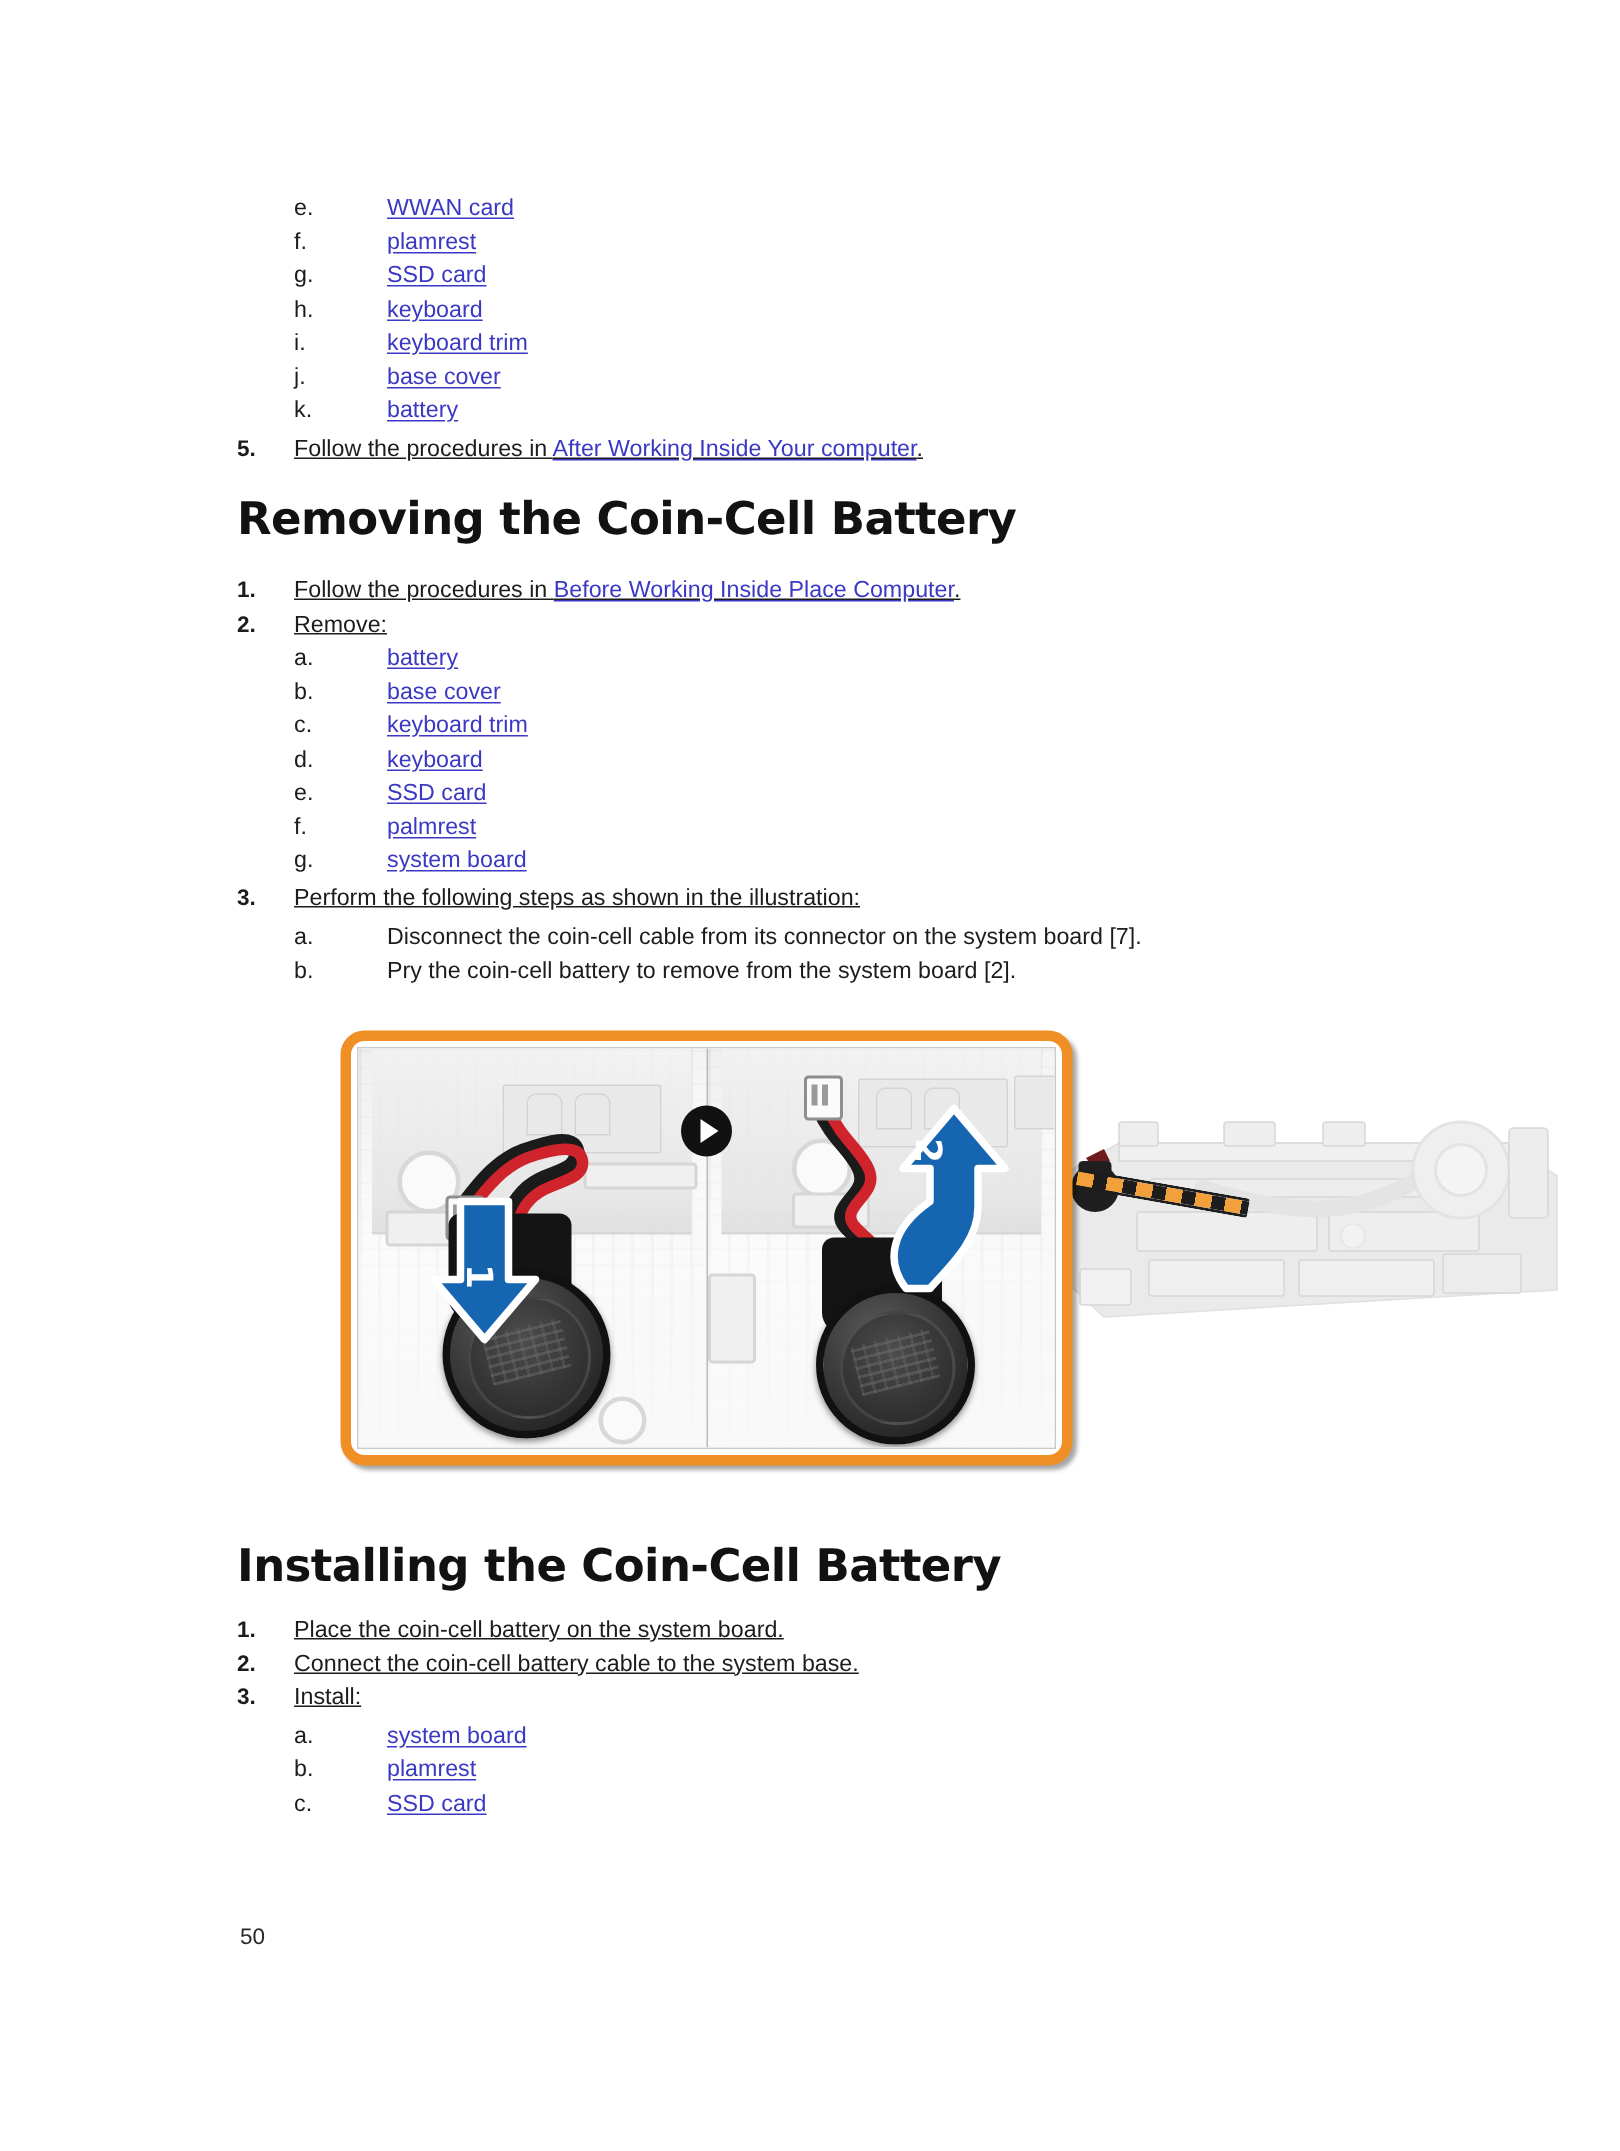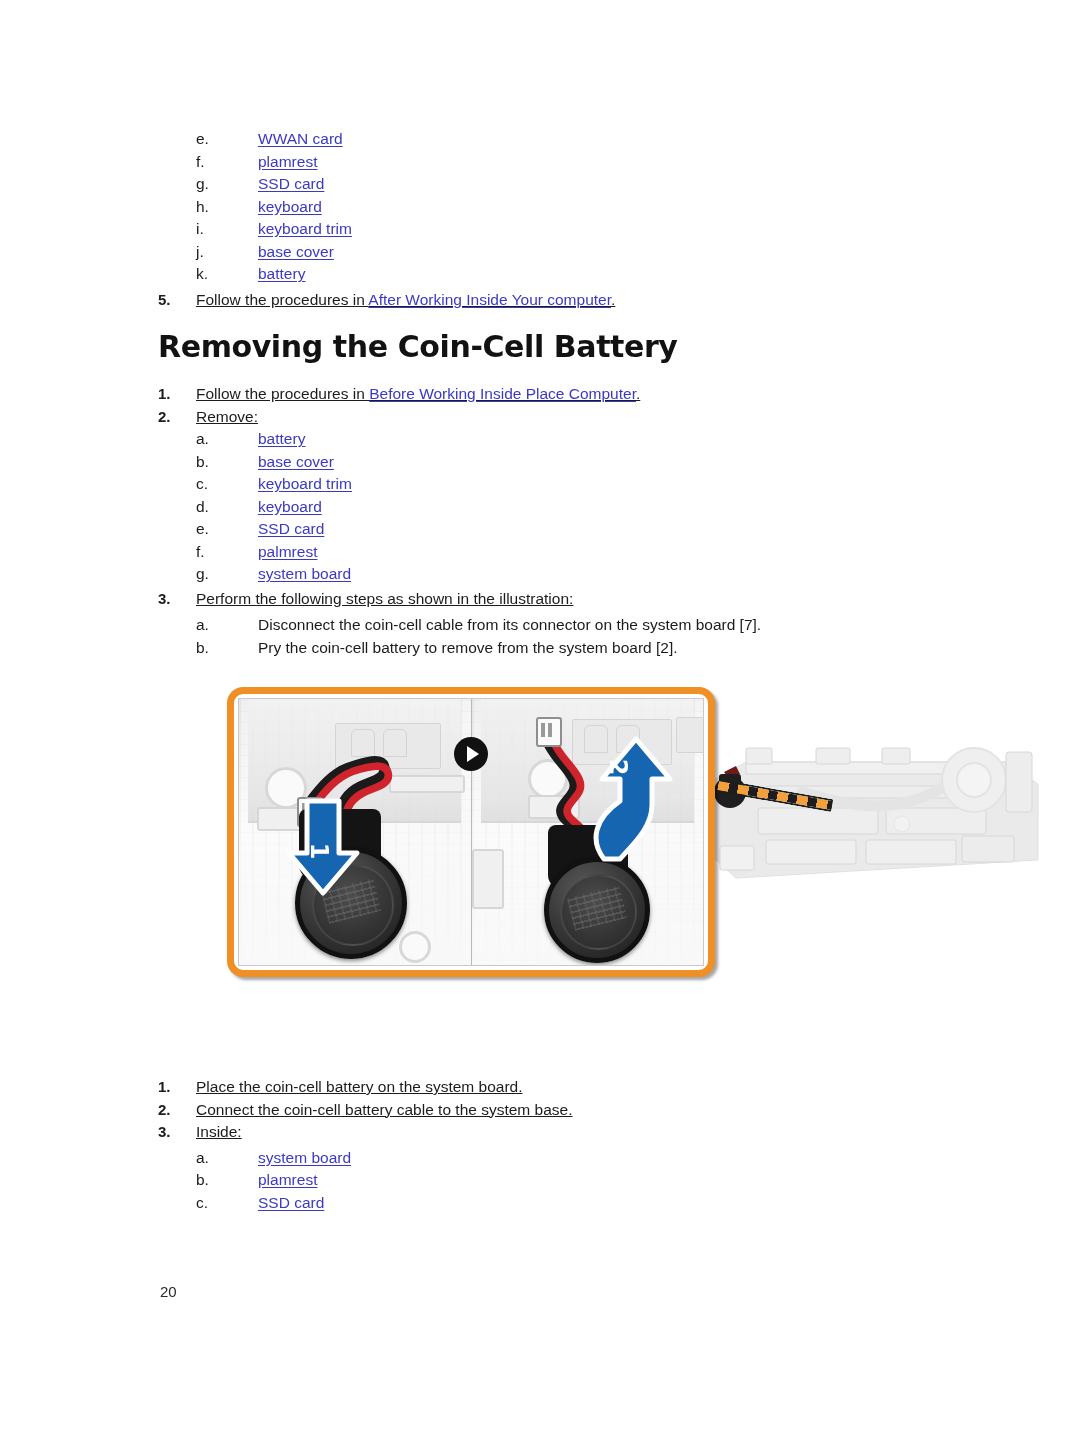--- a/index.html
+++ b/index.html
@@ -474,44 +474,45 @@
           <div class="arrow-num" style="left:138px;top:54px;transform:rotate(90deg);">2</div>
         </div>
 
         <div class="play-divider">
           <span></span>
         </div>
       </div>
     </div>
   </div>
 
+  <h1 class="section-title" style="position:absolute;left:158px;top:1027px;">Installing the Coin-Cell Battery</h1>
 
   <div class="content" style="top:1076px;">
     <div class="step-row">
       <span class="marker">1.</span>
       <span class="body">Place the coin-cell battery on the system board.</span>
     </div>
     <div class="step-row">
       <span class="marker">2.</span>
       <span class="body">Connect the coin-cell battery cable to the system base.</span>
     </div>
     <div class="step-row">
       <span class="marker">3.</span>
-      <span class="body">Inside:</span>
+      <span class="body">Install:</span>
     </div>
 
     <div class="sub-row" style="margin-top:3px;">
       <span class="marker">a.</span>
       <span class="body"><a class="doclink">system board</a></span>
     </div>
     <div class="sub-row">
       <span class="marker">b.</span>
       <span class="body"><a class="doclink">plamrest</a></span>
     </div>
     <div class="sub-row">
       <span class="marker">c.</span>
       <span class="body"><a class="doclink">SSD card</a></span>
     </div>
   </div>
 
-  <div class="page-number">20</div>
+  <div class="page-number">50</div>
 
 </div>
 
 </body></html>

